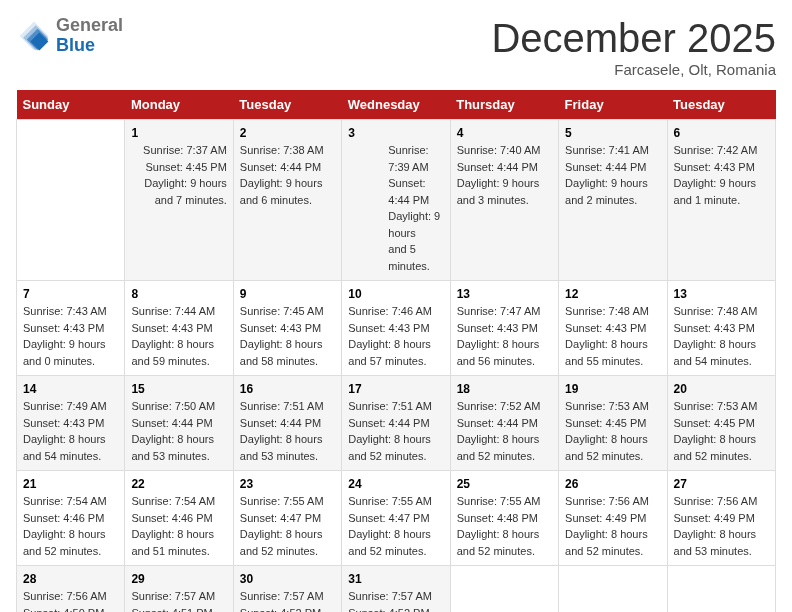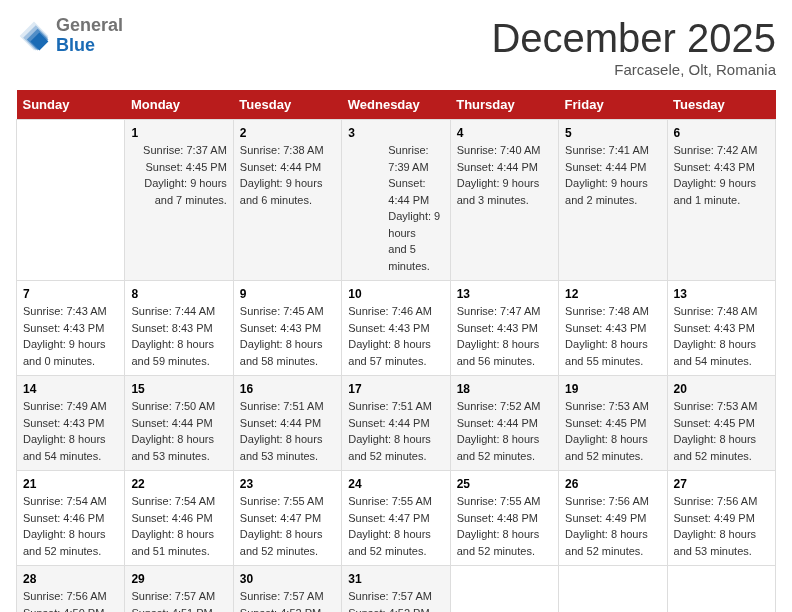--- a/index.html
+++ b/index.html
@@ -173,21 +173,21 @@
         <td>
           <span class="day-number">7</span>
           <div class="day-info" style="white-space: pre-line;">Sunrise: 7:43 AM
 Sunset: 4:43 PM
 Daylight: 9 hours
 and 0 minutes.</div>
         </td>
         <td>
           <span class="day-number">8</span>
           <div class="day-info" style="white-space: pre-line;">Sunrise: 7:44 AM
-Sunset: 8:43 PM
+Sunset: 4:43 PM
 Daylight: 8 hours
 and 59 minutes.</div>
         </td>
         <td>
           <span class="day-number">9</span>
           <div class="day-info" style="white-space: pre-line;">Sunrise: 7:45 AM
 Sunset: 4:43 PM
 Daylight: 8 hours
 and 58 minutes.</div>
         </td>

